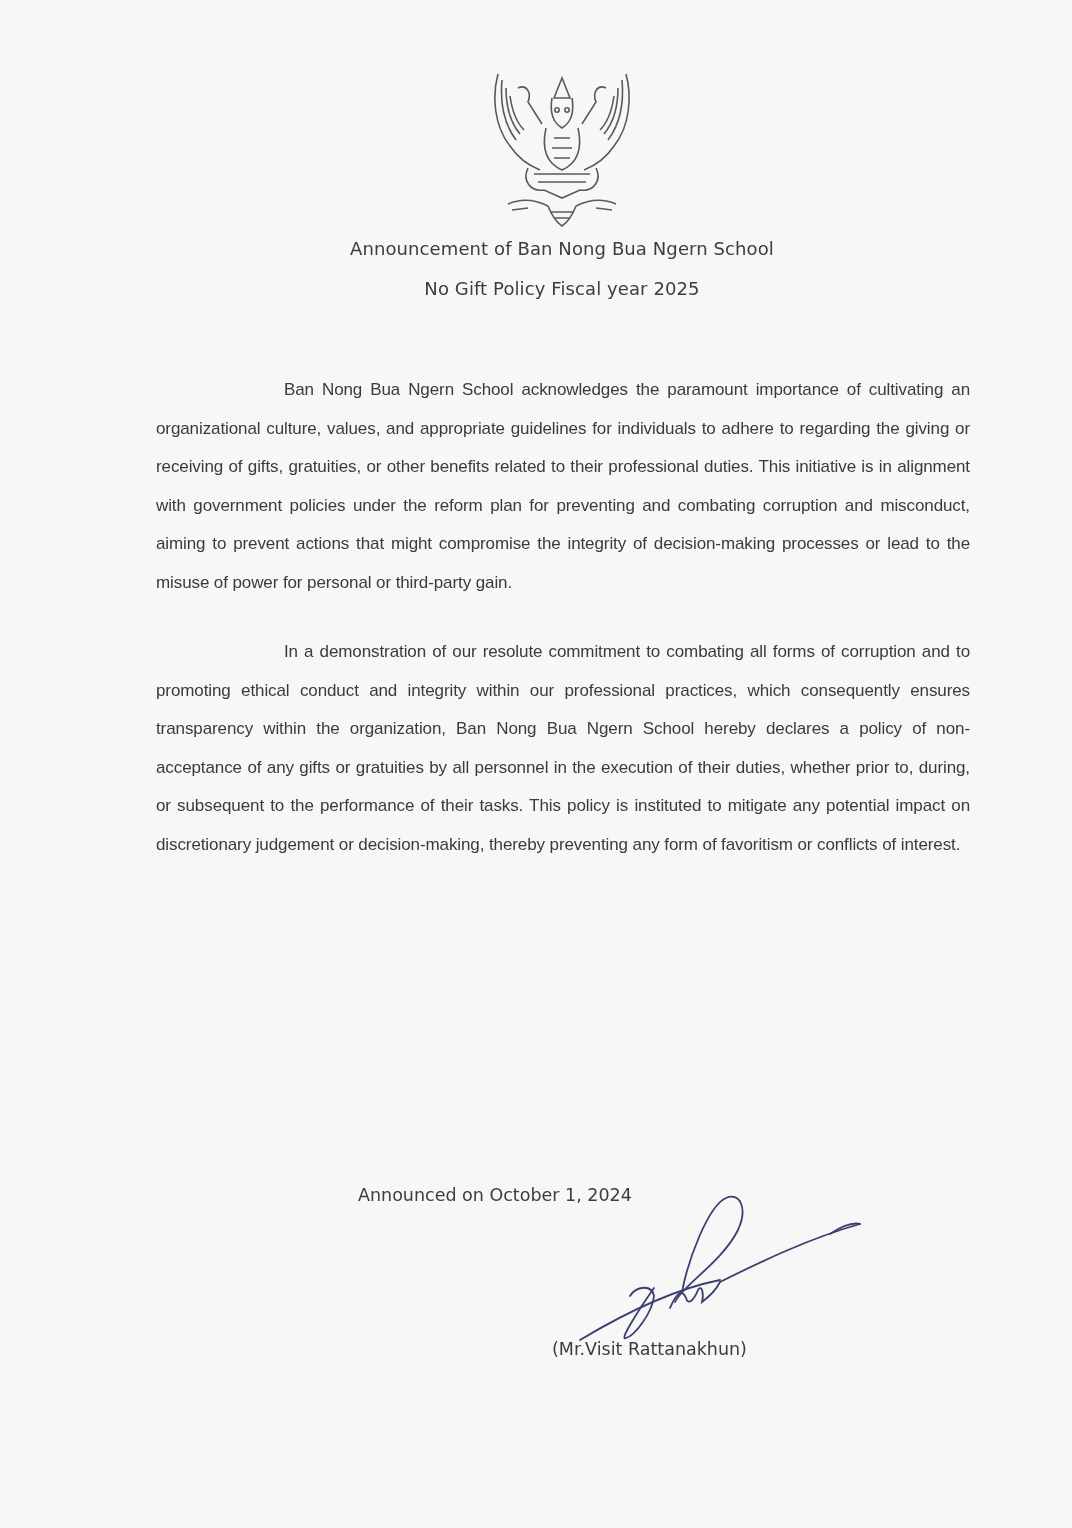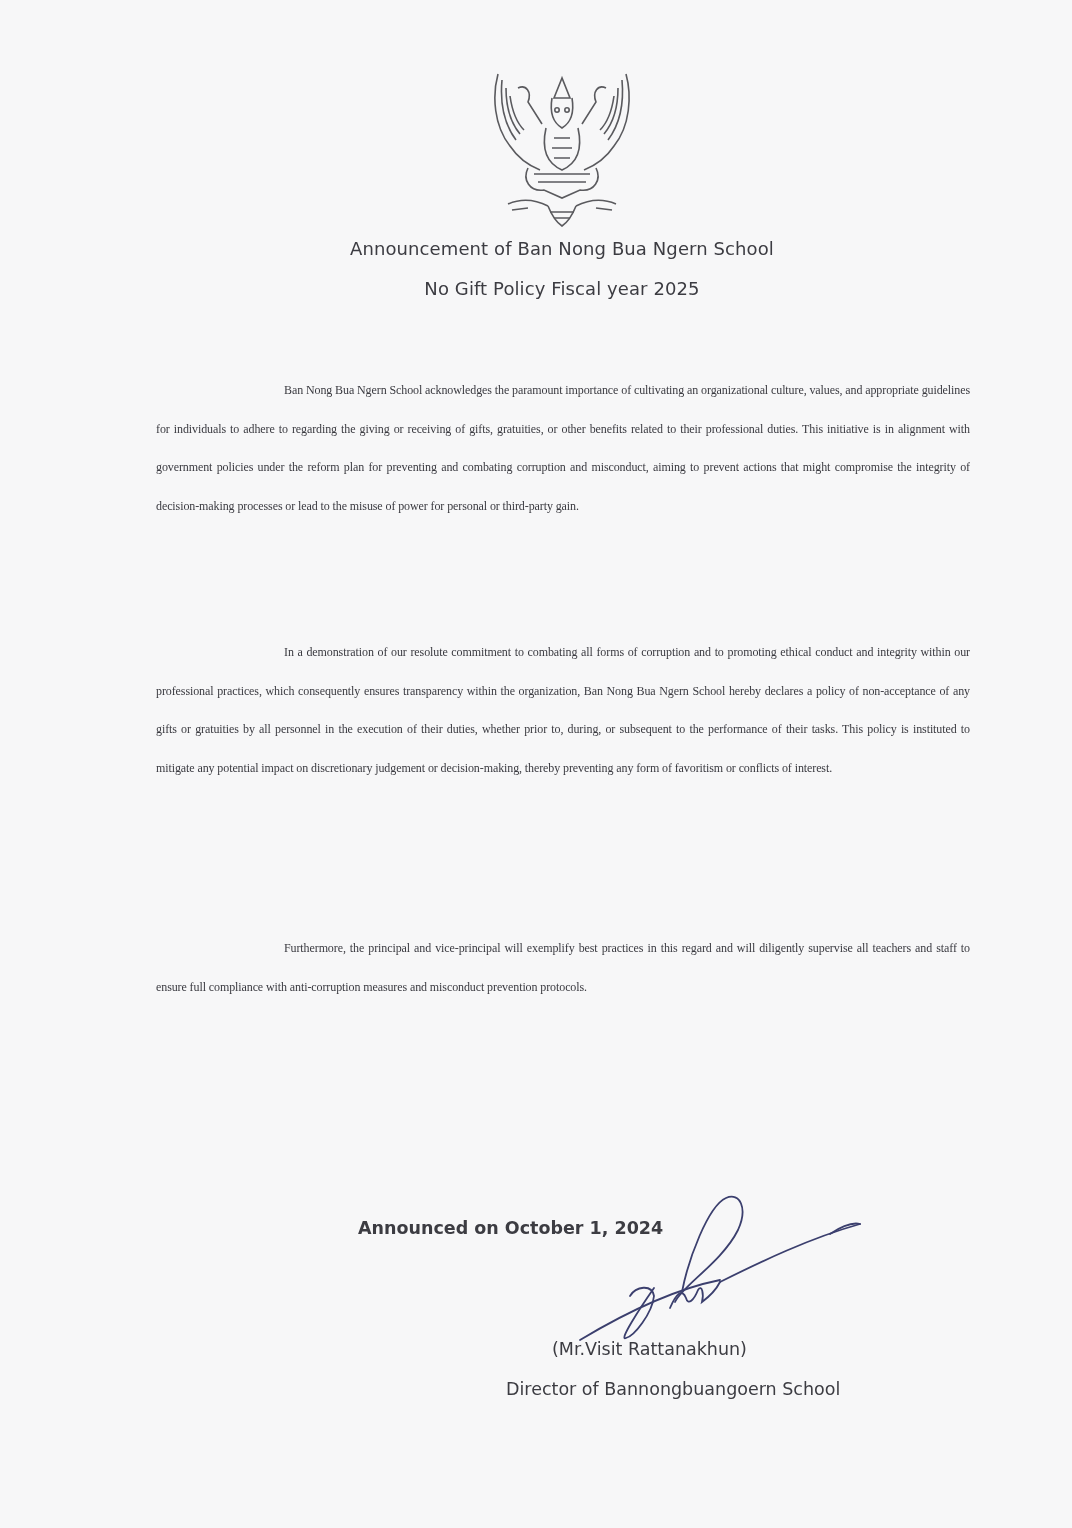--- a/index.html
+++ b/index.html
@@ -14,34 +14,34 @@
     .page { position: absolute; left: 0; top: 0; width: 1072px; height: 1528px; padding-left: 8px; }
     .emblem { position: absolute; left: 488px; top: 66px; width: 148px; height: 166px; }
     .title {
       position: absolute; left: 0; width: 1124px; text-align: center;
       font-size: 18px; color: #3c3c42; letter-spacing: 0.1px;
     }
     .title1 { top: 238px; }
     .title2 { top: 278px; }
     .body {
       position: absolute; left: 156px; width: 814px;
-      font-size: 12px; line-height: 38.6px;
+      font-size: 17px; line-height: 38.6px;
       text-align: justify; color: #3a3a40;
-      font-family: Liberation Serif, serif;
+      font-family: Liberation Sans, sans-serif;
       letter-spacing: -0.1px;
     }
     .para { margin: 0; text-indent: 128px; }
     .p1 { position: absolute; top: 371px; }
     .p2 { position: absolute; top: 633px; }
     .p3 { position: absolute; top: 929px; }
     .p4 { position: absolute; top: 1054px; }
     .sig-text {
       position: absolute; font-size: 17.5px; color: #3c3c42;
     }
-    .date { left: 358px; top: 1218px; font-weight: bold; }
+    .date { left: 358px; top: 1185px; }
     .name { left: 552px; top: 1339px; }
     .role { left: 506px; top: 1379px; }
     .signature { position: absolute; left: 570px; top: 1190px; width: 300px; height: 160px; }
   </style>
 </head>
 <body>
 
 <div class="page">
 
   <svg class="emblem" viewBox="0 0 148 166">
@@ -77,31 +77,29 @@
       <path d="M62 146 L86 146 M66 152 L82 152"></path>
       <path d="M24 144 L40 142 M108 142 L124 144"></path>
     </g>
   </svg>
 
   <div class="title title1">Announcement of Ban Nong Bua Ngern School</div>
   <div class="title title2">No Gift Policy Fiscal year 2025</div>
 
   <p class="body para p1">Ban Nong Bua Ngern School acknowledges the paramount importance of cultivating an organizational culture, values, and appropriate guidelines for individuals to adhere to regarding the giving or receiving of gifts, gratuities, or other benefits related to their professional duties. This initiative is in alignment with government policies under the reform plan for preventing and combating corruption and misconduct, aiming to prevent actions that might compromise the integrity of decision-making processes or lead to the misuse of power for personal or third-party gain.</p>
   <p class="body para p2">In a demonstration of our resolute commitment to combating all forms of corruption and to promoting ethical conduct and integrity within our professional practices, which consequently ensures transparency within the organization, Ban Nong Bua Ngern School hereby declares a policy of non-acceptance of any gifts or gratuities by all personnel in the execution of their duties, whether prior to, during, or subsequent to the performance of their tasks. This policy is instituted to mitigate any potential impact on discretionary judgement or decision-making, thereby preventing any form of favoritism or conflicts of interest.</p>
-  <p class="body para p3">Furthermore, the principal and vice-principal will exemplify best practices in this regard and will diligently supervise all teachers and staff to ensure full compliance with anti-corruption measures and misconduct prevention protocols.</p>
 
   <div class="sig-text date">Announced on October 1, 2024</div>
 
   <svg class="signature" viewBox="0 0 300 160">
     <g fill="none" stroke="#3b3f6e" stroke-width="1.8" stroke-linecap="round">
       <path d="M10 150 C60 120 110 98 150 90"></path>
       <path d="M105 112 C112 96 152 72 168 40 C178 18 170 2 156 8 C138 16 118 70 112 102"></path>
       <path d="M84 98 C70 118 48 152 56 148 C64 146 82 124 84 106 C82 94 66 96 60 106"></path>
       <path d="M100 118 C106 104 112 98 116 108 C118 116 124 110 128 100 C132 94 134 104 132 112 C140 106 146 100 150 92"></path>
       <path d="M150 92 C190 72 240 48 290 34"></path>
       <path d="M260 44 C272 36 282 32 290 34"></path>
     </g>
   </svg>
 
   <div class="sig-text name">(Mr.Visit Rattanakhun)</div>
-  <div class="sig-text role">Director of Bannongbuangoern School</div>
 
 </div>
 
 </body></html>

